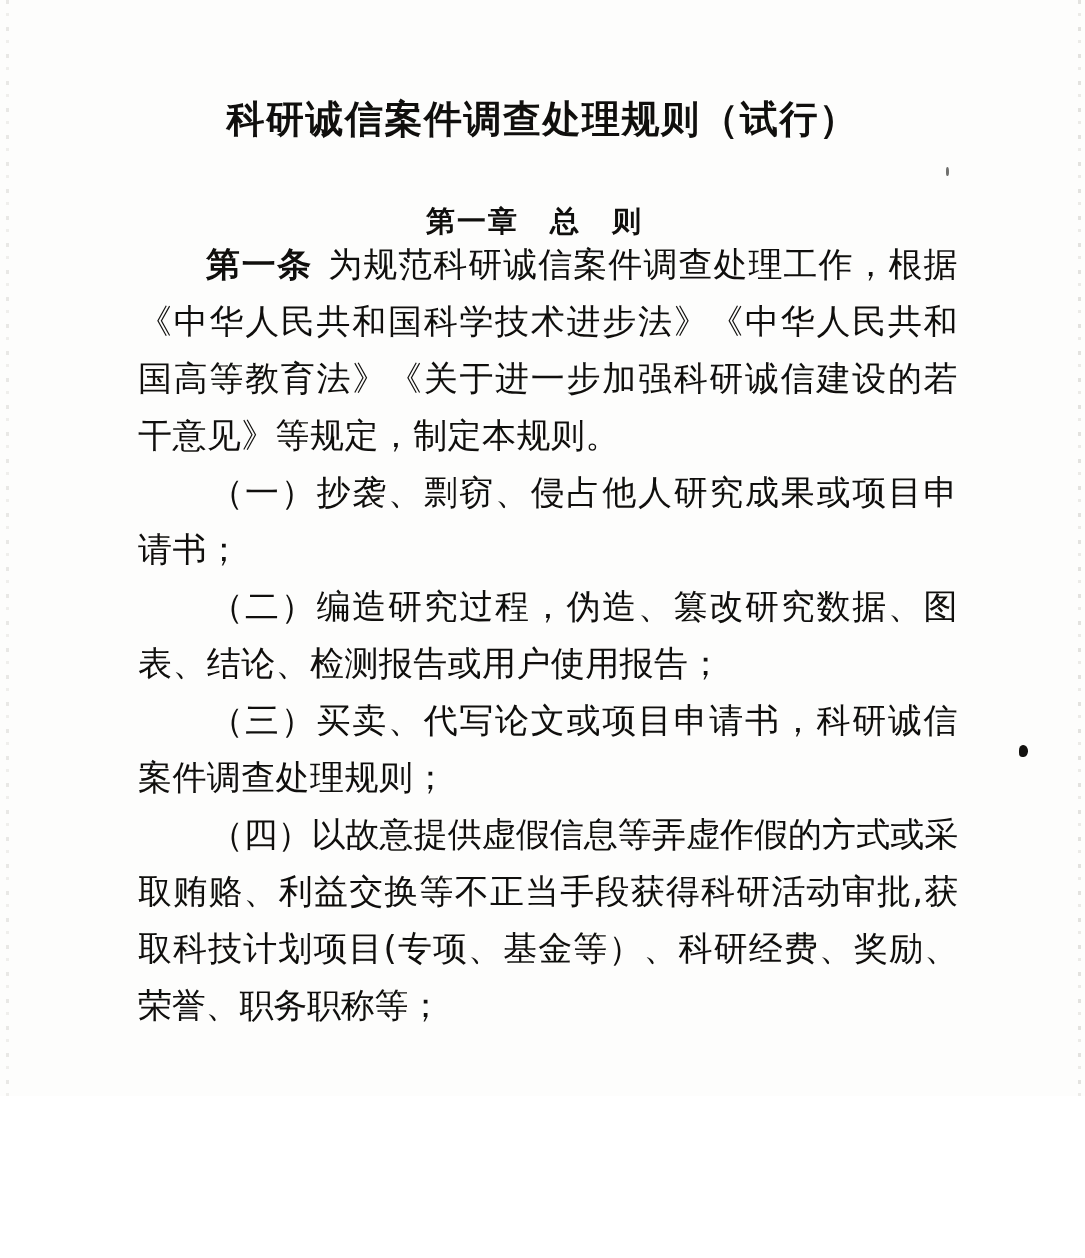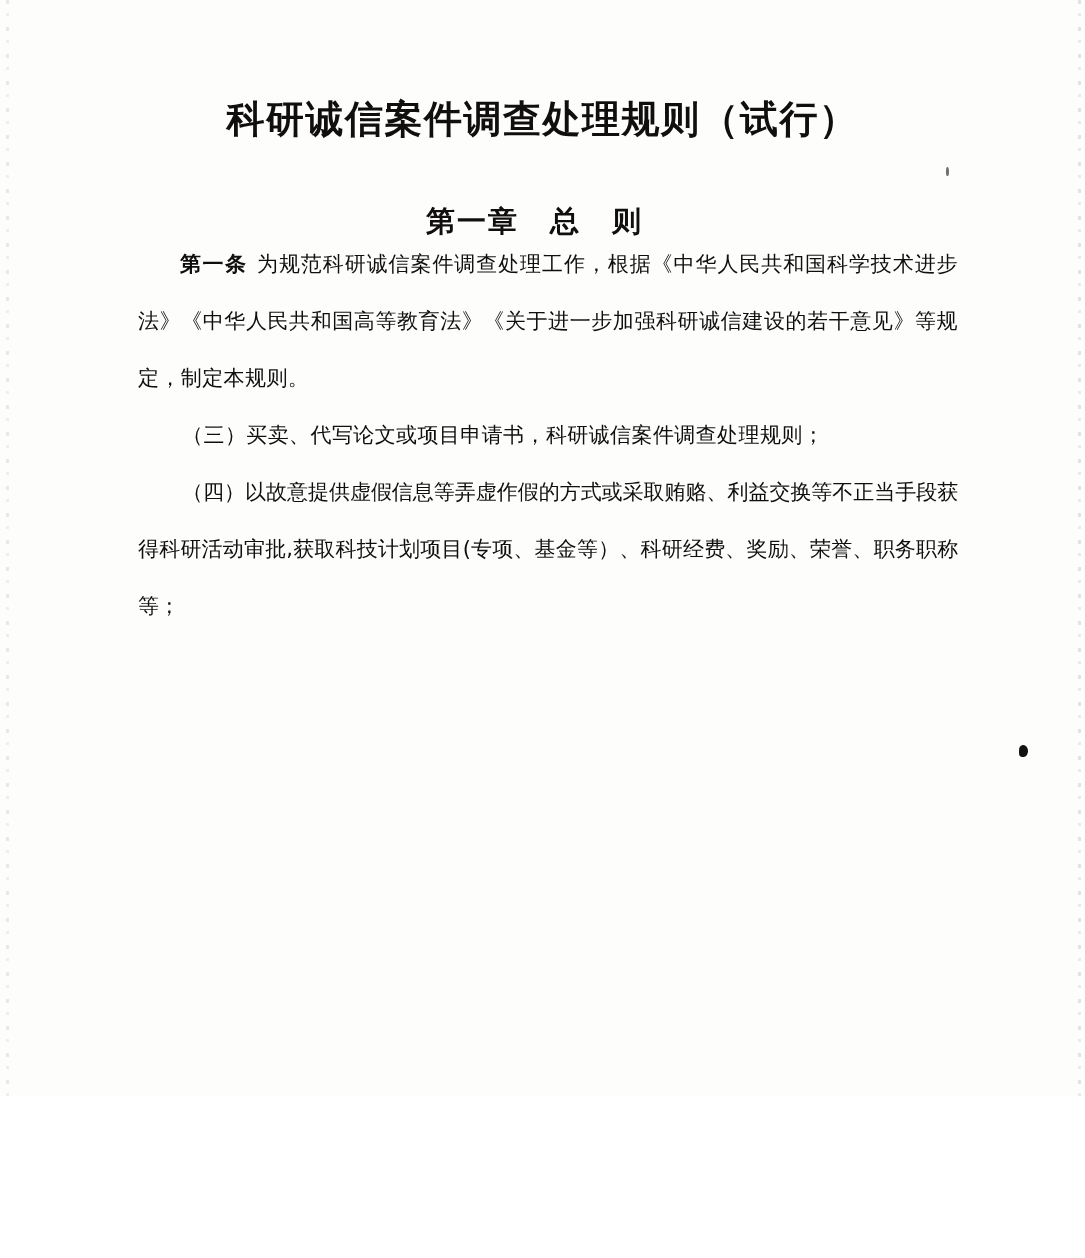--- a/index.html
+++ b/index.html
@@ -73,21 +73,21 @@
 
   
   .body-block {
     position: absolute;
     left: 138px;
     top: 236px;
     width: 820px;
   }
 
   .para {
-    font-size: 21px;
+    font-size: 34px;
     line-height: 57px;
     text-align: justify;
     text-justify: inter-character;
     letter-spacing: .4px;
     margin: 0;
   }
   .para.indent   { text-indent: 2em; }
   .para.indent1  { text-indent: 2.1em; }
 
   .art-label {
@@ -123,21 +123,23 @@
   <h1 class="doc-title">科研诚信案件调查处理规则（试行）</h1>
 
   <h2 class="chapter-heading">第一章　总　则</h2>
 
   <div class="body-block">
 
     <p class="para indent"><span class="art-label">第一条</span><span>为规范科研诚信案件调查处理工作，根据《中华人民共和国科学技术进步法》《中华人民共和国高等教育法》《关于进一步加强科研诚信建设的若干意见》等规定，制定本规则。</span></p>
 
 
 
+    <p class="para indent1"><span>（一）</span><span>抄袭、剽窃、侵占他人研究成果或项目申请书；</span></p>
 
+    <p class="para indent1"><span>（二）</span><span>编造研究过程，伪造、篡改研究数据、图表、结论、检测报告或用户使用报告；</span></p>
 
     <p class="para indent1"><span>（三）</span><span>买卖、代写论文或项目申请书，科研诚信案件调查处理规则；</span></p>
 
     <p class="para indent1 tight"><span>（四）</span><span>以故意提供虚假信息等弄虚作假的方式或采取贿赂、利益交换等不正当手段获得科研活动审批,获取科技计划项目(专项、基金等）、科研经费、奖励、荣誉、职务职称等；</span></p>
 
   </div>
 
   <div class="page-number">— 4 —</div>
 
 </div>

